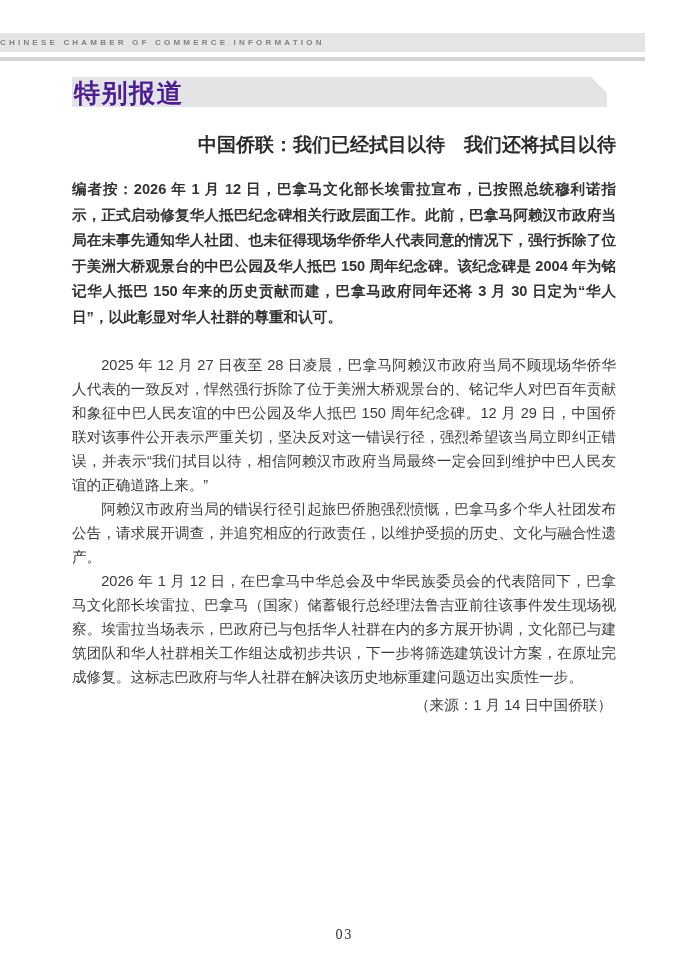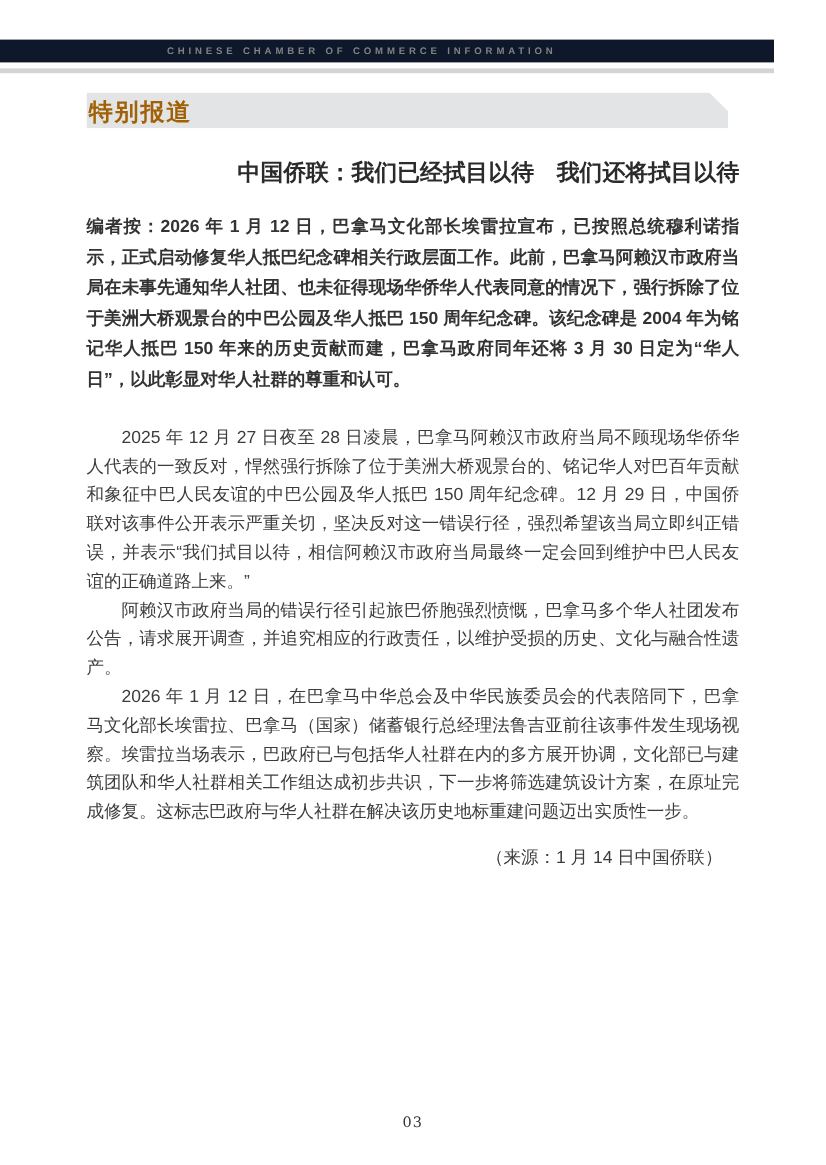--- a/index.html
+++ b/index.html
@@ -10,24 +10,24 @@
     background: #ffffff;
     overflow: hidden;
     font-family: "Liberation Sans", sans-serif;
   }
 
   
   .topbar {
     position: absolute;
     left: 0; top: 33px;
     width: 645px; height: 19px;
-    background: #0f172a;
+    background: #e5e5e5;
     display: flex;
     align-items: center;
-    justify-content: center;
+    justify-content: flex-start;
     padding-right: 42px;
     box-sizing: border-box;
   }
   .topbar-text {
     font-size: 8px;
     font-weight: bold;
     letter-spacing: 3.2px;
     color: #7f8386;
     white-space: nowrap;
   }
@@ -44,22 +44,22 @@
     left: 72px; top: 77px;
     width: 535px; height: 30px;
     background: #e3e4e6;
     clip-path: polygon(0 0, calc(100% - 16px) 0, 100% 16px, 100% 100%, 0 100%);
     display: flex;
     align-items: center;
   }
   .section-label {
     font-family: Liberation Sans, sans-serif;
     font-weight: bold;
-    font-size: 20px;
-    color: #a16207;
+    font-size: 26px;
+    color: #4c1d95;
     letter-spacing: 1.5px;
     padding-left: 2px;
     transform: translateY(1px);
   }
 
   
   .content {
     position: absolute;
     left: 72px; top: 130px;
     width: 544px;
@@ -83,21 +83,21 @@
   }
   .para {
     margin: 0;
     font-size: 14.6px;
     line-height: 24px;
     text-align: justify;
     text-indent: 2em;
     color: #3c3c3c;
   }
   .source {
-    margin: 14px;
+    margin: 4px;
     font-size: 14.6px;
     line-height: 24px;
     text-align: right;
     color: #3c3c3c;
   }
 
   .page-number {
     position: absolute;
     left: 0; right: 0;
     top: 928px;

